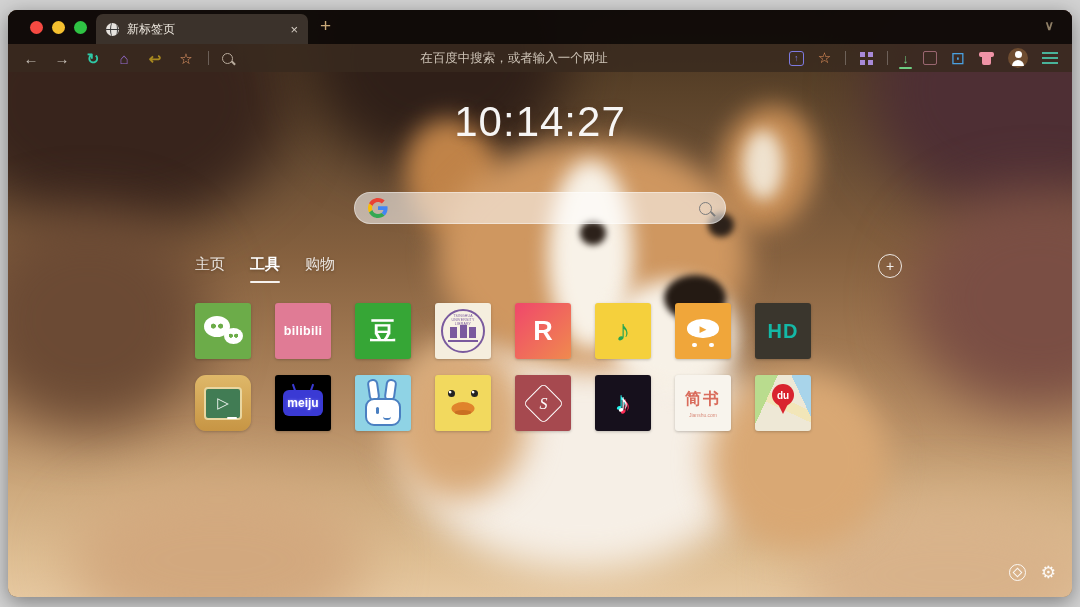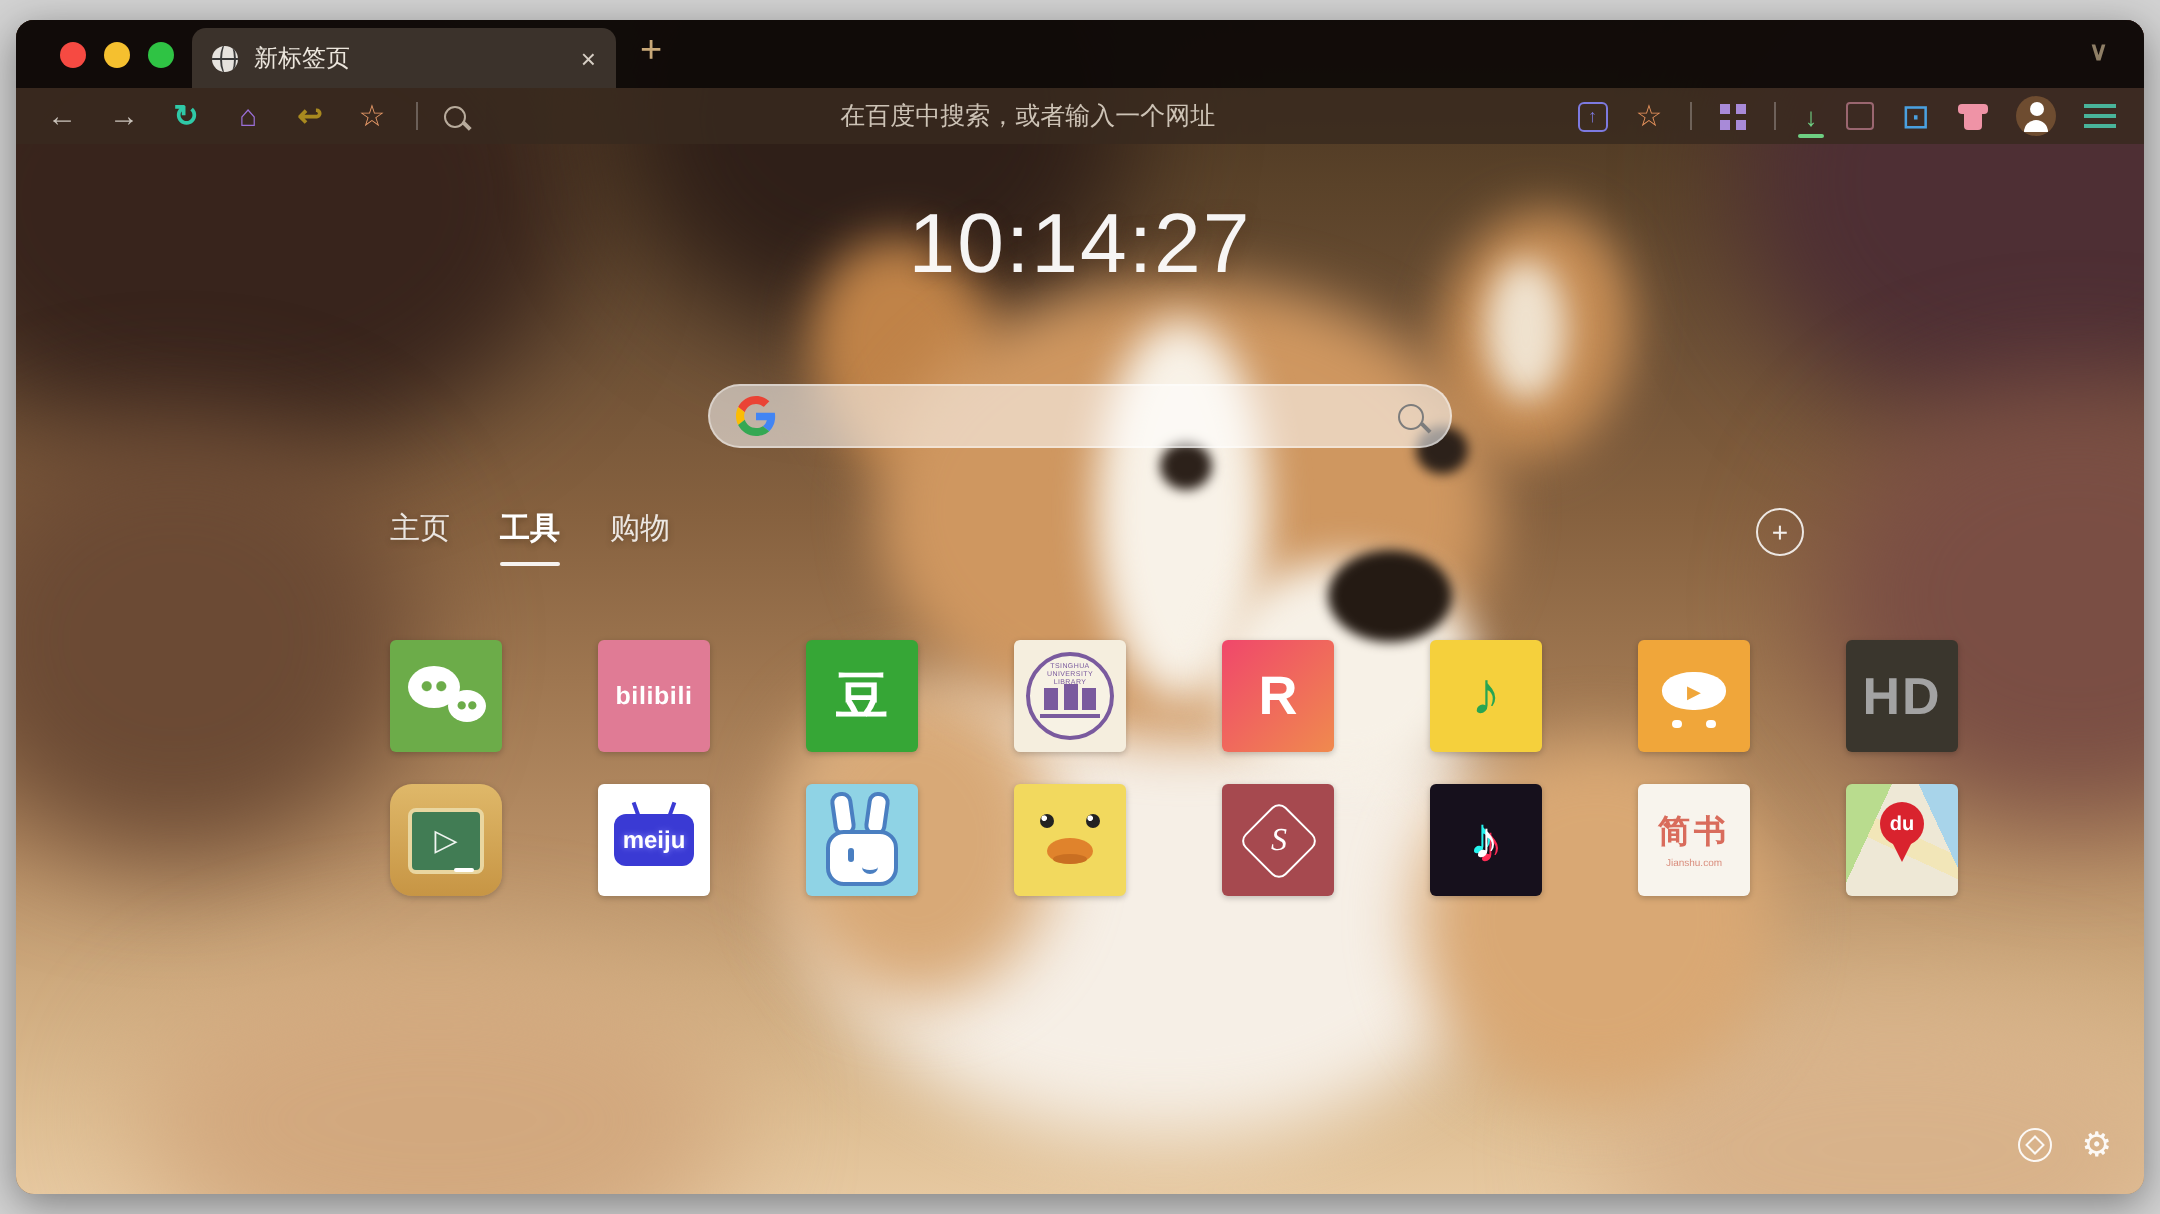--- a/index.html
+++ b/index.html
@@ -84,21 +84,21 @@
   .sb-input{flex:1;border:none;outline:none;background:transparent;font-size:13px;color:#333;font-family:"Liberation Sans",sans-serif;}
   .mag2{width:11px;height:11px;border:1.8px solid #7c7c7c;border-radius:50%;position:relative;flex:0 0 auto;}
   .mag2::after{content:"";position:absolute;width:6px;height:1.8px;background:#7c7c7c;transform:rotate(45deg);right:-5px;bottom:-1px;}
   .cats{position:absolute;top:183px;left:187px;display:flex;gap:25px;font-size:15px;color:rgba(255,255,255,.85);
         text-shadow:0 1px 3px rgba(60,40,20,.45);}
   .cat{position:relative;cursor:default;}
   .cat.active{font-weight:bold;color:#fff;}
   .cat.active::after{content:"";position:absolute;left:0;right:0;bottom:-9px;height:2px;background:rgba(255,255,255,.92);border-radius:1px;}
   .add-site{position:absolute;top:182px;right:170px;width:24px;height:24px;border:1.5px solid rgba(255,255,255,.85);
             border-radius:50%;display:flex;align-items:center;justify-content:center;color:rgba(255,255,255,.9);font-size:14px;box-sizing:border-box;}
-  .grid{position:absolute;top:248px;left:187px;width:672px;display:grid;grid-template-columns:repeat(8,56px);gap:16px 48px;}
+  .grid{position:absolute;top:231px;left:187px;width:672px;display:grid;grid-template-columns:repeat(8,56px);gap:16px 24px;}
   .tile{width:56px;height:56px;border-radius:3px;position:relative;display:flex;align-items:center;justify-content:center;
         overflow:hidden;box-shadow:0 1px 3px rgba(0,0,0,.22);}
   
   .t-wechat{background:#6cac49;}
   .bub1{position:absolute;left:9px;top:13px;width:26px;height:21px;background:#fff;border-radius:50%;
         background-image:radial-gradient(circle at 36% 48%,#6cac49 2.2px,transparent 2.8px),radial-gradient(circle at 64% 48%,#6cac49 2.2px,transparent 2.8px),linear-gradient(#fff,#fff);}
   .bub2{position:absolute;right:8px;top:25px;width:19px;height:16px;background:#fff;border-radius:50%;
         background-image:radial-gradient(circle at 36% 48%,#6cac49 1.8px,transparent 2.3px),radial-gradient(circle at 64% 48%,#6cac49 1.8px,transparent 2.3px),linear-gradient(#fff,#fff);}
   .t-bilibili{background:#e07b95;}
   .t-bilibili .tt{color:#fff;font-size:12.5px;font-weight:bold;letter-spacing:.3px;}
@@ -114,26 +114,26 @@
   .emblem .base{position:absolute;left:50%;top:29px;transform:translateX(-50%);width:30px;height:2px;background:#7a5a9e;}
   .t-rr{background:linear-gradient(135deg,#f0476b,#f08a4e);}
   .t-rr .tt{color:#fff;font-size:27px;font-weight:800;}
   .t-qqmusic{background:#f5d03c;}
   .t-qqmusic .tt{color:#28a552;font-size:30px;font-weight:bold;}
   .t-monster{background:#f0a63a;}
   .m-face{position:absolute;left:12px;top:16px;width:32px;height:19px;background:#fff;border-radius:48%;display:flex;align-items:center;justify-content:center;}
   .m-face i{color:#f0a63a;font-size:9px;font-style:normal;}
   .m-claw{position:absolute;bottom:12px;left:17px;width:5px;height:4px;background:#fff;border-radius:2px;box-shadow:17px 0 0 #fff;}
   .t-hd{background:#3a362d;}
-  .t-hd .tt{color:#a3a3a3;font-size:26px;font-weight:bold;letter-spacing:1px;}
+  .t-hd .tt{color:#14b8a6;font-size:20px;font-weight:bold;letter-spacing:1px;}
   .t-blackboard{background:linear-gradient(180deg,#dfb869,#c79544);border-radius:11px;}
   .board{width:38px;height:33px;background:#417c54;border:2px solid #e9d6a0;border-radius:4px;display:flex;align-items:center;justify-content:center;box-sizing:border-box;position:relative;}
   .board .tt{color:rgba(255,255,255,.92);font-size:15px;}
   .board::after{content:"";position:absolute;right:3px;bottom:-1px;width:10px;height:2px;background:#fff;border-radius:1px;}
-  .t-meiju{background:#ffffff;}
+  .t-meiju{background:#000000;}
   .tv{width:40px;height:26px;background:#3a3ad4;border-radius:6px;display:flex;align-items:center;justify-content:center;position:relative;}
   .tv::before,.tv::after{content:"";position:absolute;top:-6px;width:2px;height:7px;background:#3a3ad4;}
   .tv::before{left:10px;transform:rotate(-20deg);} .tv::after{right:10px;transform:rotate(20deg);}
   .tv .tt{color:#fff;font-size:12px;font-weight:bold;text-shadow:0 0 3px #8a8aff;}
   .t-rabbit{background:#8fd3e5;}
   .r-ear{position:absolute;top:4px;width:11px;height:22px;background:#fff;border:2px solid #4a7fc1;border-radius:5px;box-sizing:border-box;}
   .r-e1{left:13px;transform:rotate(-8deg);} .r-e2{left:30px;transform:rotate(8deg);}
   .r-head{position:absolute;top:23px;left:10px;width:36px;height:28px;background:#fff;border:2px solid #4a7fc1;border-radius:9px;box-sizing:border-box;}
   .r-head::before{content:"";position:absolute;left:9px;top:7px;width:3px;height:7px;background:#4a7fc1;border-radius:2px;}
   .r-head::after{content:"";position:absolute;left:16px;top:13px;width:8px;height:5px;border-bottom:2px solid #4a7fc1;border-radius:50%;}

